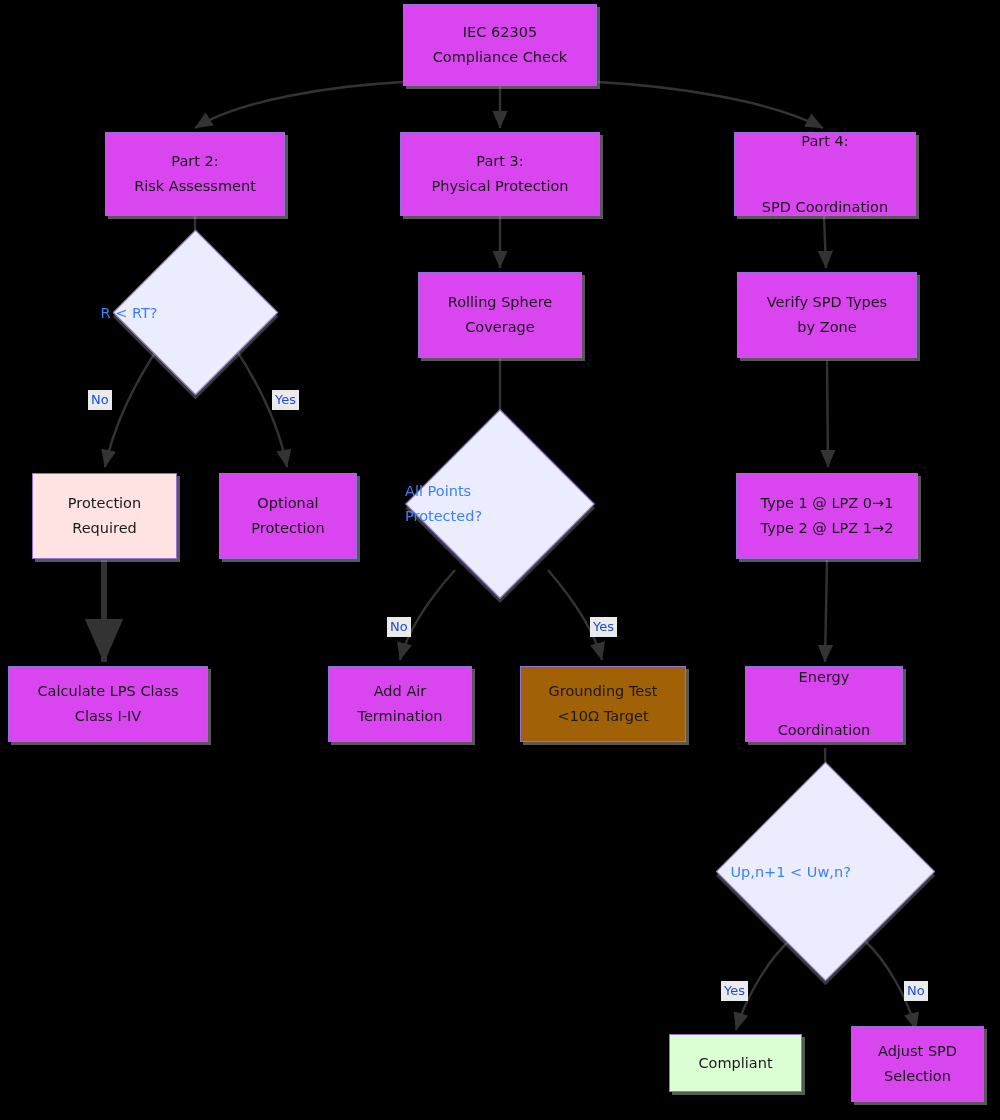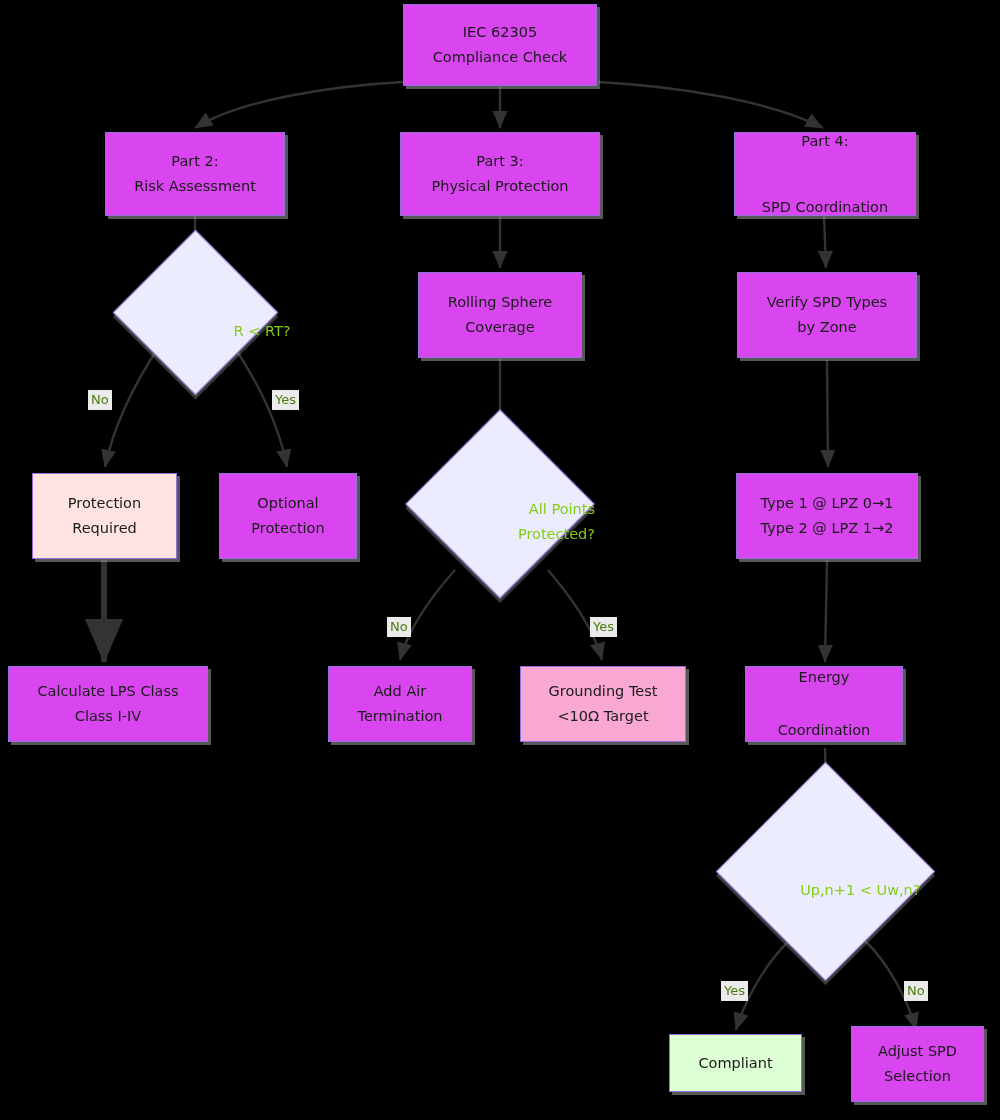--- a/index.html
+++ b/index.html
@@ -34,21 +34,21 @@
     border: 1.6px solid #9370db;
     color: #1a1a1a;
     font-size: 14.5px;
     line-height: 1.72;
     text-align: center;
     z-index: 3;
     box-shadow: 3px 3px 0 rgba(160,160,160,0.55);
   }
   .node .line { display: block; white-space: nowrap; }
   .node.pink { background: #ffe3e3; }
-  .node.cream { background: #f9a8d4; text-align: center; }
+  .node.cream { background: #a16207; text-align: center; }
   .node.green { background: #ddffd4; }
 
   .diamond {
     position: absolute;
     z-index: 3;
   }
   .diamond .shape {
     position: absolute;
     left: 0; top: 0;
     width: 100%;
@@ -58,33 +58,32 @@
     box-sizing: border-box;
     transform: rotate(45deg);
     box-shadow: 3px 3px 0 rgba(160,160,160,0.35);
   }
   .diamond .dlabel {
     position: absolute;
     left: 50%;
     top: 50%;
     transform: translate(-50%, -50%);
     width: 190px;
-    text-align: right;
-    color: #84cc16;
+    text-align: left;
+    color: #3b82f6;
     font-size: 14.5px;
     line-height: 1.7;
     z-index: 2;
-    margin-top: 18px;
   }
   .diamond .dlabel .line { display: block; white-space: nowrap; }
 
   .edge-label {
     position: absolute;
     background: #ebebeb;
-    color: #4d7c0f;
+    color: #1d4ed8;
     font-size: 13px;
     line-height: 1.2;
     padding: 2px 3px;
     z-index: 4;
     white-space: nowrap;
   }
 </style>
 </head>
 <body>
 

